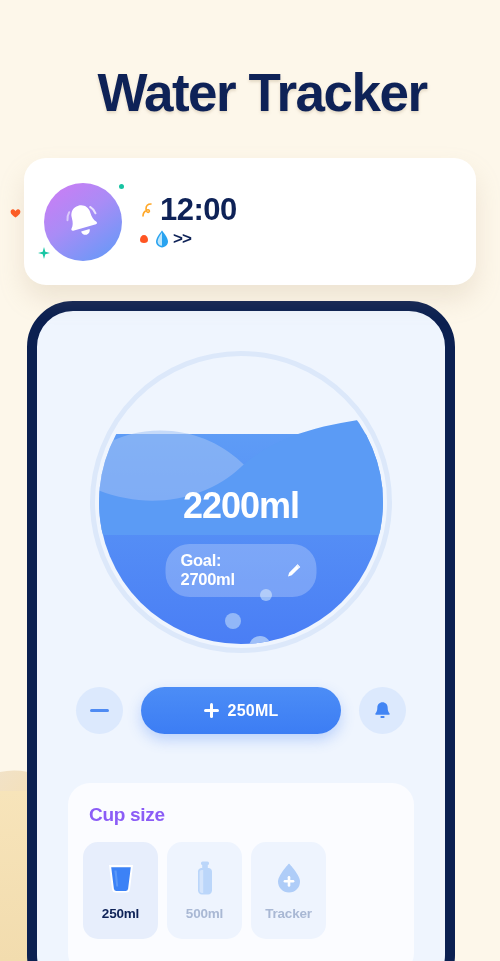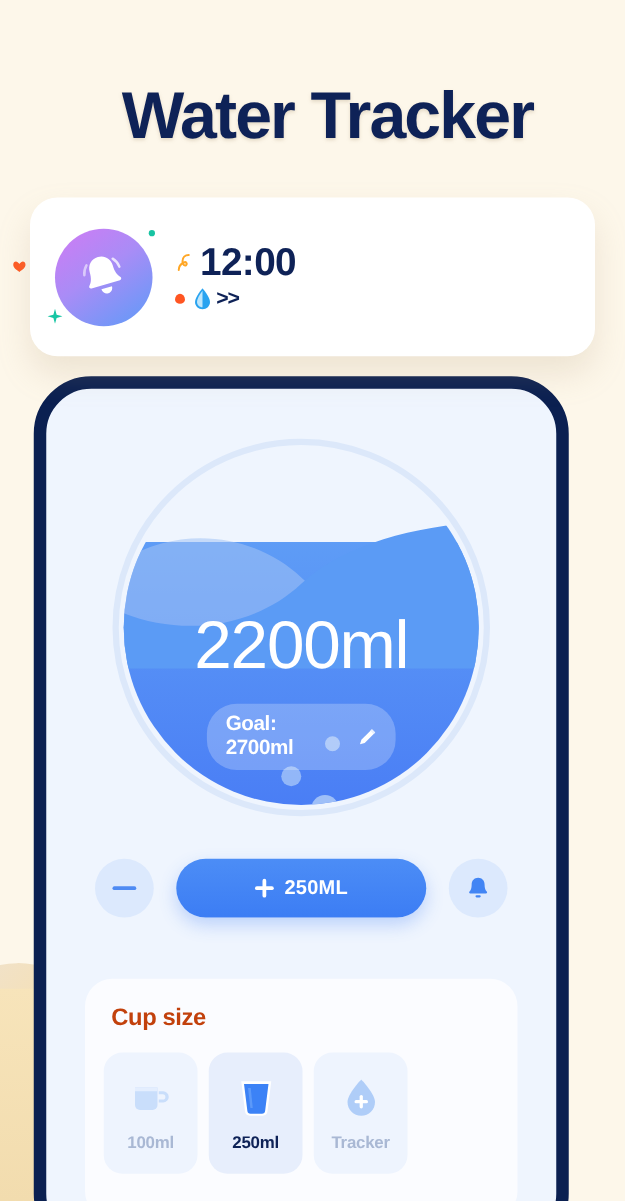--- a/index.html
+++ b/index.html
@@ -112,26 +112,26 @@
     overflow:hidden;
     background:linear-gradient(180deg,#EFF5FE 0%,#EFF5FE 26%,#5E9CF6 26%,#4A7EF5 100%);
   }
   .wave-back, .wave-front { position:absolute; left:-4px; width:292px; display:block; }
   .wave-back { top:50px; opacity:.55; }
   .wave-front { top:55px; }
 
   .water-amount {
     position:absolute; left:0; top:134px; width:302px;
     text-align:center;
-    font-size:54px; font-weight:normal; color:#FFFFFF;
+    font-size:36px; font-weight:bold; color:#FFFFFF;
     letter-spacing:-1px;
     z-index:5;
   }
   .goal-pill {
-    position:absolute; left:50%; top:212px; transform:translateX(-50%);
+    position:absolute; left:50%; top:193px; transform:translateX(-50%);
     background:rgba(255,255,255,.24);
     border-radius:24px;
     padding:7px 15px 8px 15px;
     display:flex; align-items:center; gap:7px;
     z-index:5;
   }
   .goal-text { font-size:16.5px; font-weight:bold; color:#FFFFFF; letter-spacing:-0.3px; }
   .pencil { width:15px; height:15px; display:block; }
 
   .bubble { position:absolute; border-radius:50%; background:#A7C7F8; z-index:4; }
@@ -166,21 +166,21 @@
 
   
   .cup-card {
     position:absolute; left:31px; top:472px;
     width:346px; height:192px;
     background:#FBFCFF;
     border-radius:22px;
   }
   .cup-title {
     margin:21px 0 0 21px;
-    font-size:19px; font-weight:bold; color:#c2410c; letter-spacing:-0.3px;
+    font-size:19px; font-weight:bold; color:#8b5cf6; letter-spacing:-0.3px;
   }
   .cup-grid {
     margin:16px 0 0 15px;
     display:flex; gap:9px;
   }
   .cup-tile {
     width:75px;height:97px;
     background:#EEF4FE;
     border-radius:15px;
     display:flex;flex-direction:column;align-items:center;justify-content:center;
@@ -275,42 +275,43 @@
         <path d="M12 2.6c-3.4 0-5.9 2.6-5.9 6 0 3.3-.8 5.2-2 6.5-.7.7-.2 1.8.7 1.8h14.4c.9 0 1.4-1.1.7-1.8-1.2-1.3-2-3.2-2-6.5 0-3.4-2.5-6-5.9-6Z" fill="#4285F4"></path>
         <rect x="9.6" y="18.4" width="4.8" height="2.1" rx="1" fill="#4285F4"></rect>
       </svg>
     </div>
   </div>
 
   <div class="cup-card">
     <div class="cup-title">Cup size</div>
     <div class="cup-grid">
 
-      <div class="cup-tile">
-        <div class="cup-icon">
-          <svg width="34" height="28" viewBox="0 0 34 28">
-            <path d="M4 6h18v14a4 4 0 0 1-4 4H8a4 4 0 0 1-4-4Z" fill="#C9DEFB"></path>
-            <path d="M4 6h18v3H4Z" fill="#E4EEFE"></path>
-            <path d="M23 9h3.5a4.5 4.5 0 0 1 0 9H23v-2.4h3.2a2.1 2.1 0 0 0 0-4.2H23Z" fill="#C9DEFB"></path>
-          </svg>
-        </div>
-        <div class="cup-label">100ml</div>
-      </div>
 
       <div class="cup-tile selected">
         <div class="cup-icon">
           <svg width="30" height="32" viewBox="0 0 30 32">
             <path d="M3 3h24l-3 24a4 4 0 0 1-4 3.5h-10a4 4 0 0 1-4-3.5Z" fill="#FFFFFF"></path>
             <path d="M5.2 5.2h19.6l-2.7 21.6a2.6 2.6 0 0 1-2.6 2.2h-9a2.6 2.6 0 0 1-2.6-2.2Z" fill="#3C82F6"></path>
             <path d="M8.4 8.4h2.2l1.6 16h-1.9Z" fill="#5C99F8"></path>
           </svg>
         </div>
         <div class="cup-label">250ml</div>
       </div>
 
+      <div class="cup-tile">
+        <div class="cup-icon">
+          <svg width="22" height="34" viewBox="0 0 22 34">
+            <rect x="7" y="0.5" width="8" height="3.4" rx="1.5" fill="#BBD6FA"></rect>
+            <rect x="8.2" y="4" width="5.6" height="3" fill="#BBD6FA"></rect>
+            <path d="M4 10.5c0-2 1.6-3.5 3.6-3.5h6.8c2 0 3.6 1.5 3.6 3.5v19c0 2.2-1.7 4-3.9 4H7.9c-2.2 0-3.9-1.8-3.9-4Z" fill="#BBD6FA"></path>
+            <path d="M5.6 11c0-1.2 1-2.1 2.2-2.1h1.4v23H7.9c-1.3 0-2.3-1.1-2.3-2.4Z" fill="#D5E5FC"></path>
+          </svg>
+        </div>
+        <div class="cup-label">500ml</div>
+      </div>
 
       <div class="cup-tile">
         <div class="cup-icon">
           <svg width="28" height="32" viewBox="0 0 28 32">
             <path d="M14 1.5C14 1.5 3 13 3 19.5C3 25.8 7.9 30.5 14 30.5C20.1 30.5 25 25.8 25 19.5C25 13 14 1.5 14 1.5Z" fill="#AFCDF8"></path>
             <rect x="8.6" y="18" width="10.8" height="2.6" rx="1.3" fill="#FFFFFF"></rect>
             <rect x="12.7" y="13.9" width="2.6" height="10.8" rx="1.3" fill="#FFFFFF"></rect>
           </svg>
         </div>
         <div class="cup-label">Tracker</div>

